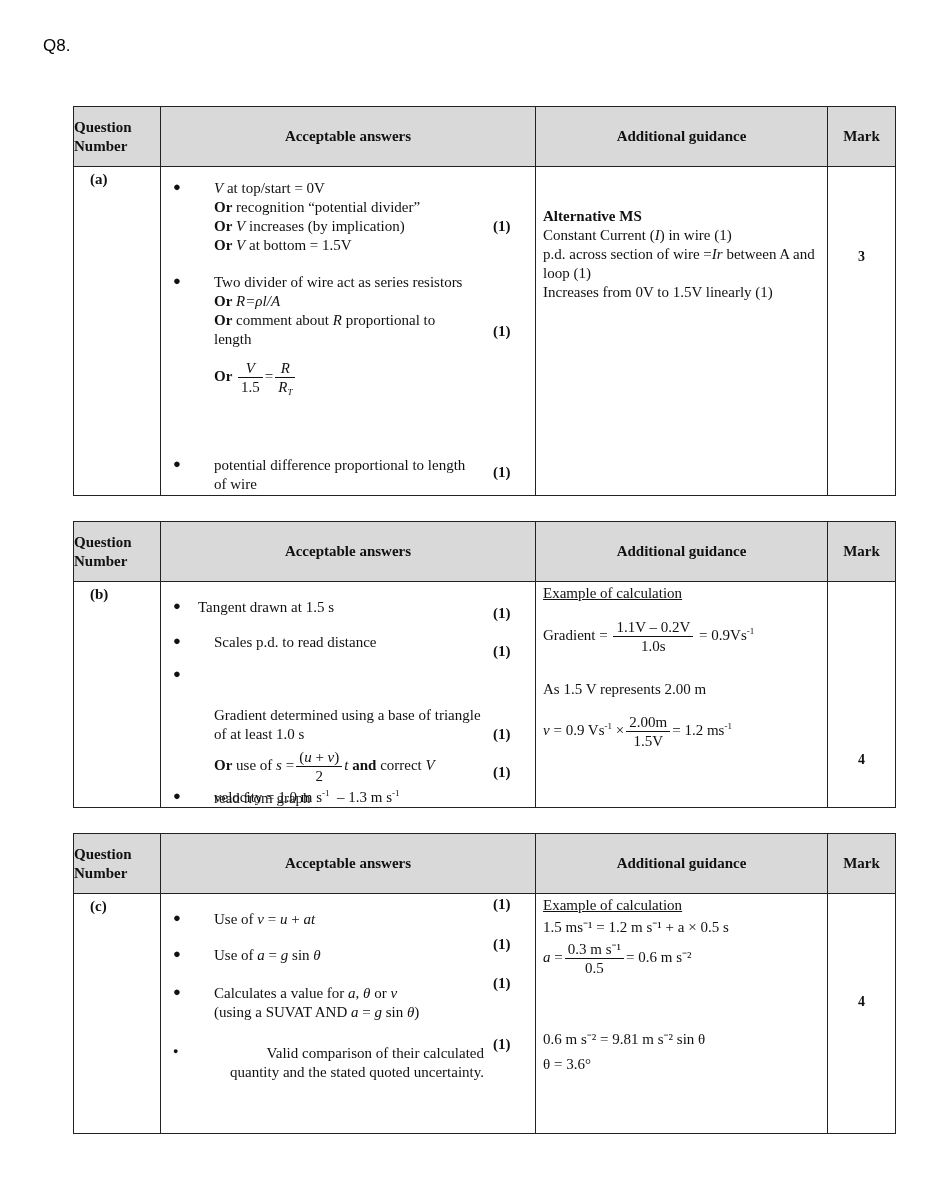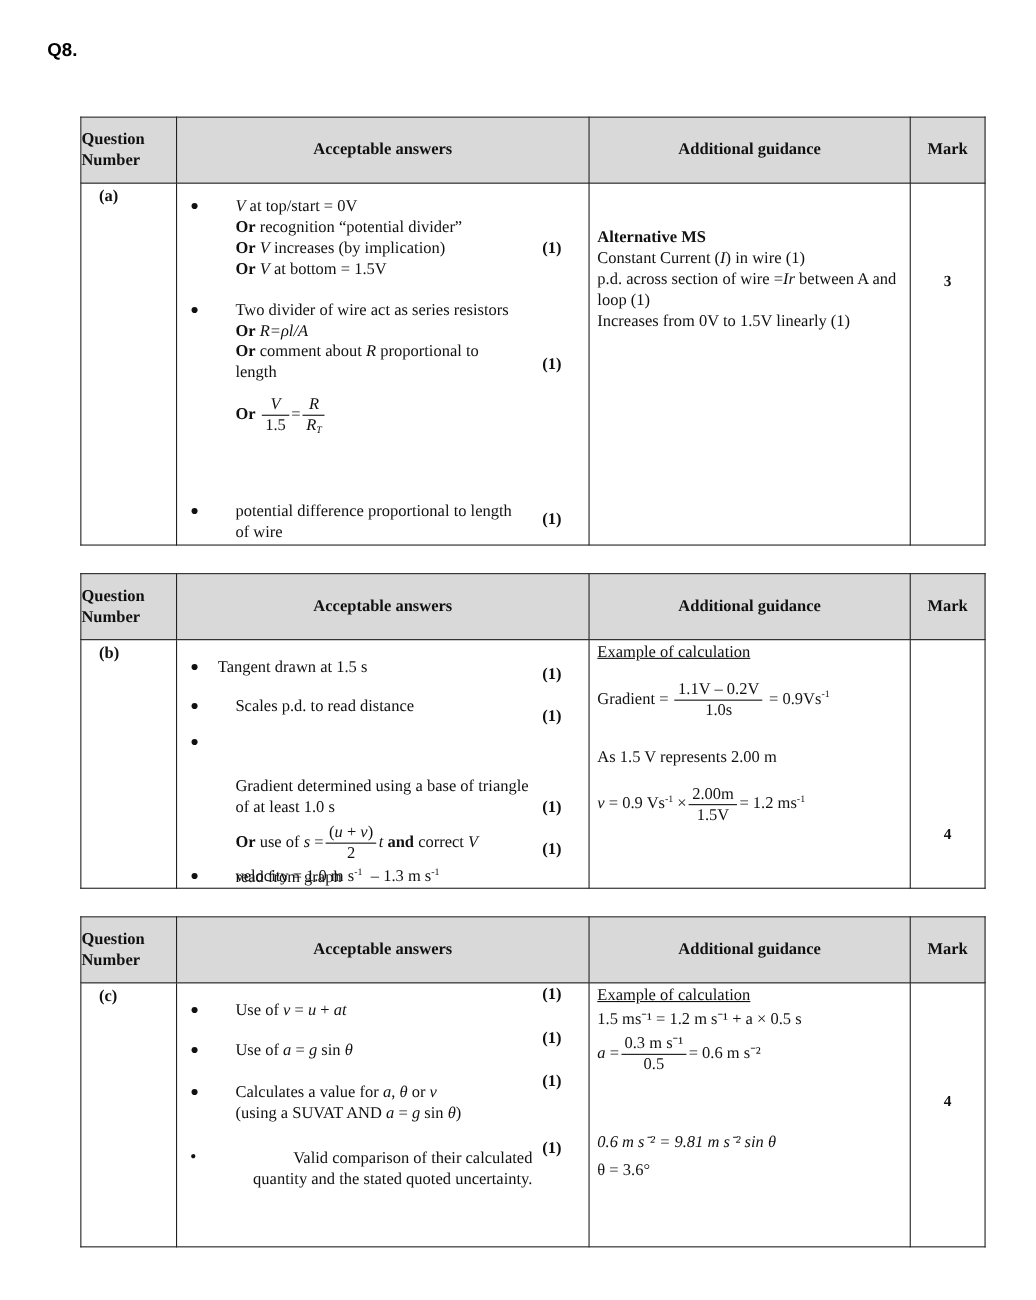--- a/index.html
+++ b/index.html
@@ -1,19 +1,19 @@
 <!DOCTYPE html>
 <html><head>
 <meta charset="utf-8">
 <style>
   html, body { margin: 0; padding: 0; background: #ffffff; }
   body { width: 942px; height: 1182px; position: relative; overflow: hidden;
          font-family: "Liberation Serif", serif; color: #111; }
   .qtitle { position: absolute; left: 43px; top: 36px; font-family: "Liberation Sans", sans-serif;
-            font-weight: bold; font-size: 17px; color: #000; }
+            font-weight: normal; font-size: 17px; color: #000; }
   table.ms { position: absolute; left: 73px; width: 822px; border-collapse: collapse; table-layout: fixed; }
   table.ms td, table.ms th { border: 1.5px solid #222; vertical-align: top; padding: 0; }
   table.ms th { background: #d9d9d9; font-weight: bold; font-size: 15px; vertical-align: middle; }
   col.c1 { width: 87px; } col.c2 { width: 375px; } col.c3 { width: 292px; } col.c4 { width: 68px; }
   th.qn { text-align: left; padding-left: 10px; line-height: 19px; }
   th.center { text-align: center; }
   td.qnum { text-align: left; padding: 4px 0 0 16px !important; font-weight: bold; font-size: 15px; }
   td.answers { position: relative; font-size: 15px; }
   td.guide { font-size: 15px; line-height: 19px; padding: 4px 6px 0 7px !important; }
   td.mark { text-align: center; vertical-align: middle !important; font-weight: bold; font-size: 14px; }
@@ -192,19 +192,19 @@
         <div class="itext" style="width:270px;text-align:right;">Valid comparison of their calculated quantity and the stated quoted uncertainty.</div>
         <span class="imark" style="top:-8px;">(1)</span>
       </div>
     </td>
     <td class="guide abs">
       <div class="gline ul" style="top:2px;">Example of calculation</div>
       <div class="gline" style="top:24px;">1.5 ms⁻¹ = 1.2 m s⁻¹ + a × 0.5 s</div>
       <div class="gline" style="top:46px;">
         <i>a</i> =<span class="frac"><span class="num">0.3 m s⁻¹</span><span class="den">0.5</span></span><span>= 0.6 m s⁻²</span>
       </div>
-      <div class="gline" style="top:136px;font-style:italic;">0.6 m s⁻² = 9.81 m s⁻² sin θ</div>
+      <div class="gline" style="top:136px;">0.6 m s⁻² = 9.81 m s⁻² sin θ</div>
       <div class="gline" style="top:161px;">θ = 3.6°</div>
     </td>
     <td class="mark" style="vertical-align:top !important; padding-top:100px !important;">4</td>
   </tr>
 </tbody>
   </table>
 
 </body></html>

